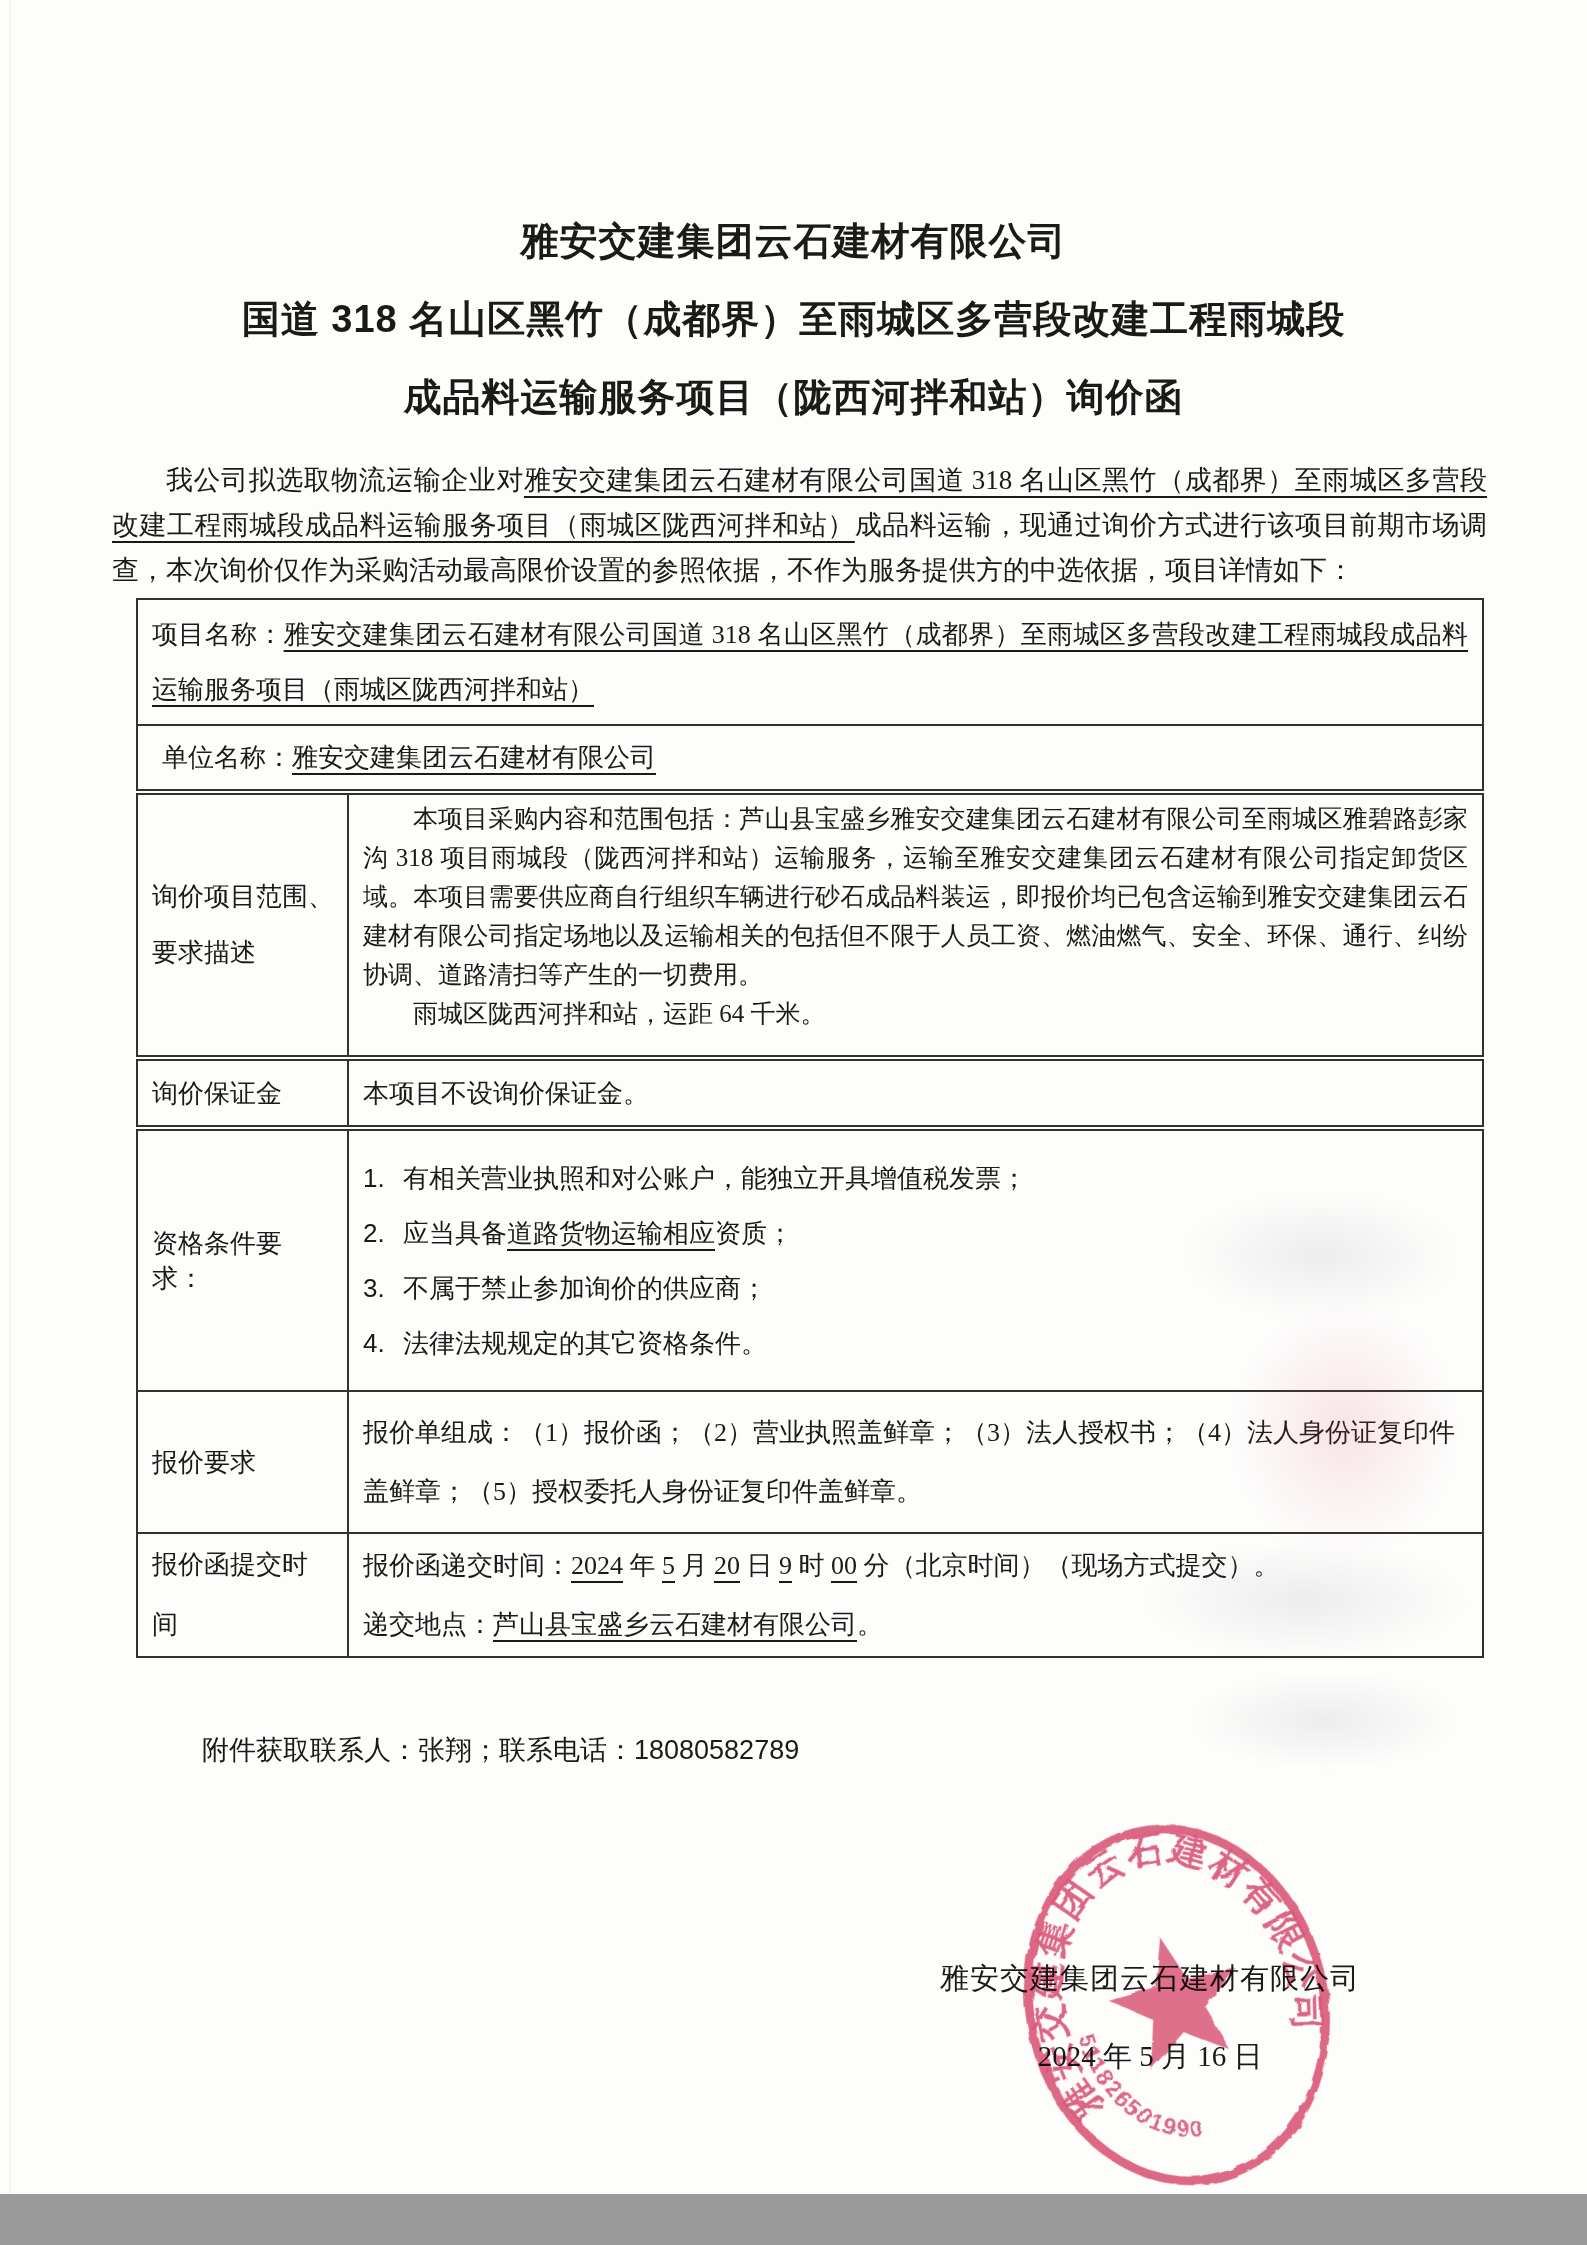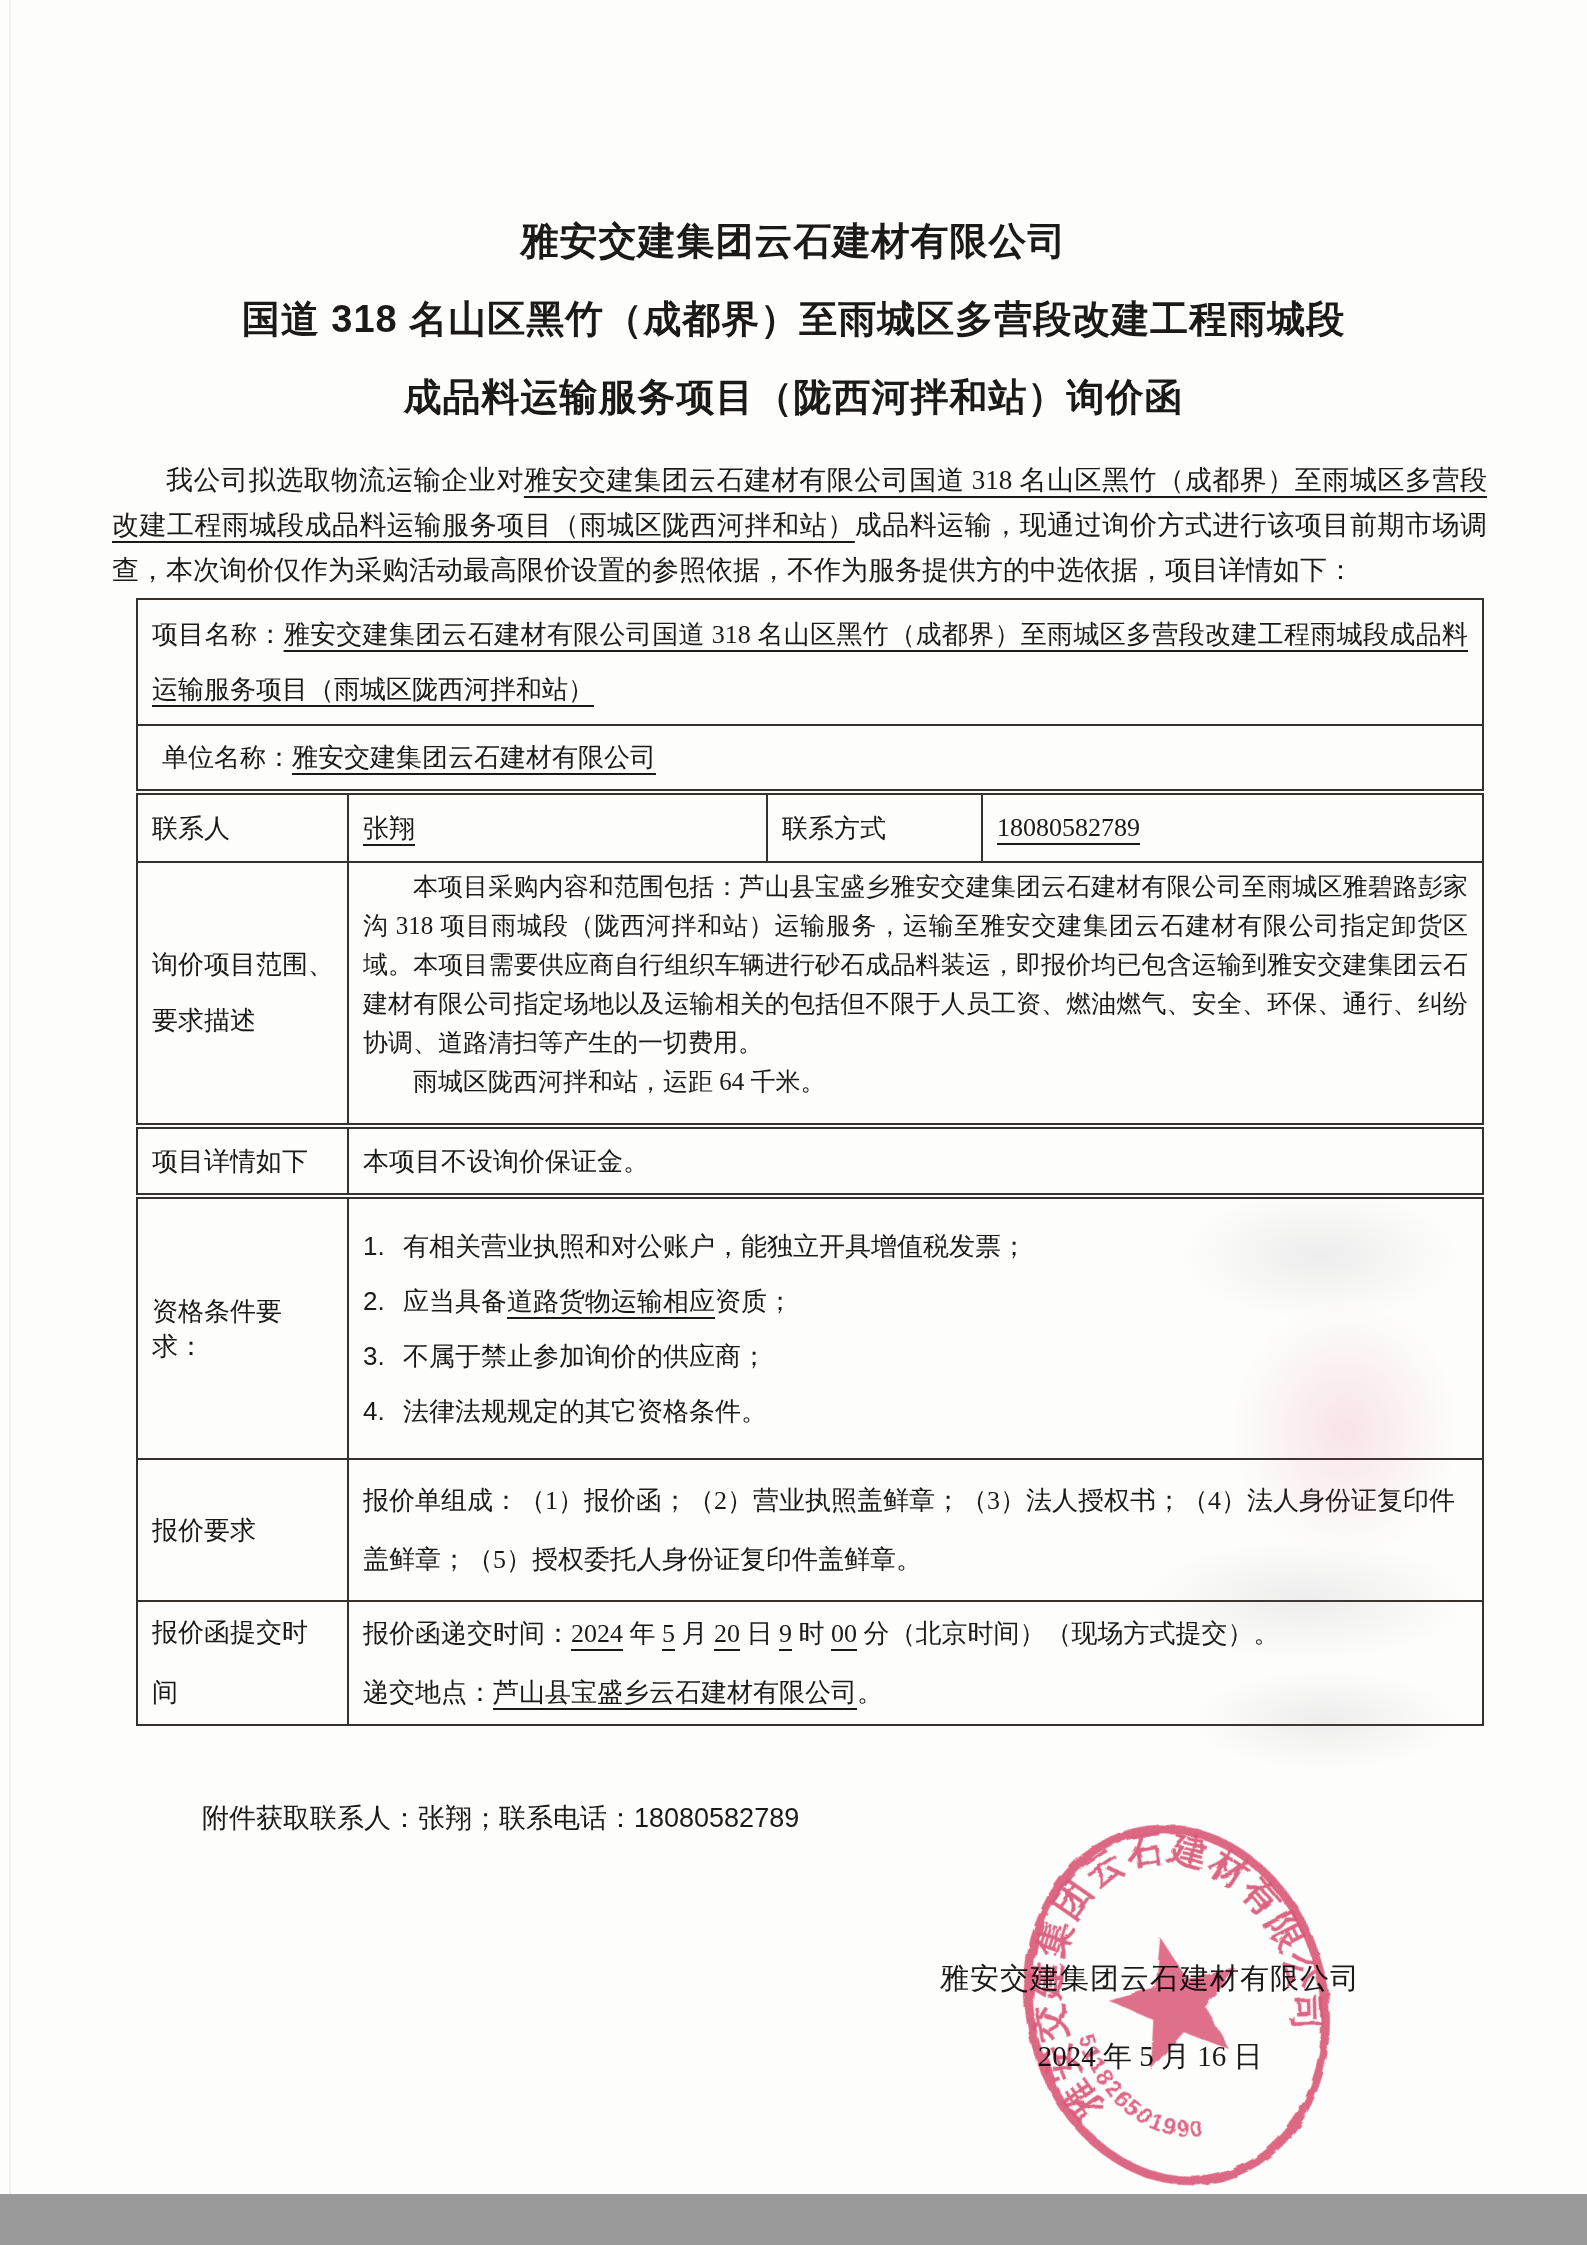--- a/index.html
+++ b/index.html
@@ -117,37 +117,31 @@
         <col style="width:215px">
         <col style="width:501px">
     </colgroup>
     <tbody>
         <tr class="r1">
       <td colspan="4"><span>项目名称：</span><span class="u">雅安交建集团云石建材有限公司国道 318 名山区黑竹（成都界）至雨城区多营段改建工程雨城段成品料运输服务项目（雨城区陇西河拌和站）</span></td>
     </tr>
     <tr class="r2">
       <td colspan="4"><span>单位名称：</span><span class="u">雅安交建集团云石建材有限公司</span></td>
     </tr>
-    <tr class="r3">
-      <td class="label">联系人</td>
-      <td><span class="u">张翔</span></td>
-      <td class="label">联系方式</td>
-      <td><span class="u">18080582789</span></td>
-    </tr>
     <tr class="r4">
       <td class="label">
         <div class="lbl-wrap">询价项目范围、要求描述</div>
       </td>
       <td colspan="3" class="content">
         <p class="scope-p">本项目采购内容和范围包括：芦山县宝盛乡雅安交建集团云石建材有限公司至雨城区雅碧路彭家沟 318 项目雨城段（陇西河拌和站）运输服务，运输至雅安交建集团云石建材有限公司指定卸货区域。本项目需要供应商自行组织车辆进行砂石成品料装运，即报价均已包含运输到雅安交建集团云石建材有限公司指定场地以及运输相关的包括但不限于人员工资、燃油燃气、安全、环保、通行、纠纷协调、道路清扫等产生的一切费用。</p>
         <p class="scope-p">雨城区陇西河拌和站，运距 64 千米。</p>
       </td>
     </tr>
     <tr class="r5">
-      <td class="label">项目详情如下</td>
+      <td class="label">询价保证金</td>
       <td colspan="3" class="content">本项目不设询价保证金。</td>
     </tr>
     <tr class="r6">
       <td class="label">资格条件要求：</td>
       <td colspan="3" class="content">
         <div class="q-item"><span class="q-num">1.</span><span><span>有相关营业执照和对公账户，能独立开具增值税发票；</span></span></div>
         <div class="q-item"><span class="q-num">2.</span><span><span>应当具备</span><span class="u">道路货物运输相应</span><span>资质；</span></span></div>
         <div class="q-item"><span class="q-num">3.</span><span><span>不属于禁止参加询价的供应商；</span></span></div>
         <div class="q-item"><span class="q-num">4.</span><span><span>法律法规规定的其它资格条件。</span></span></div>
       </td>

